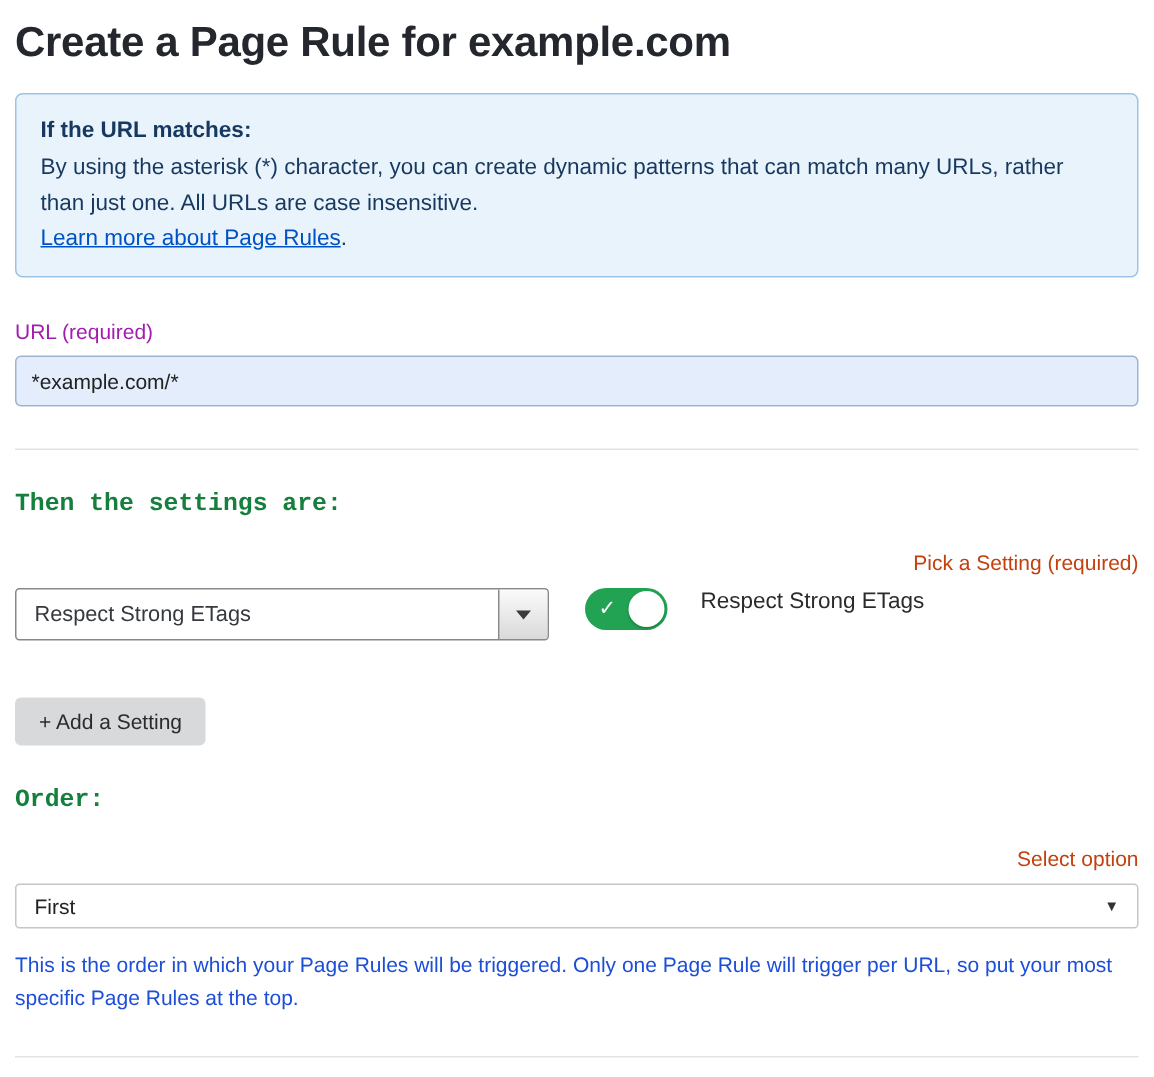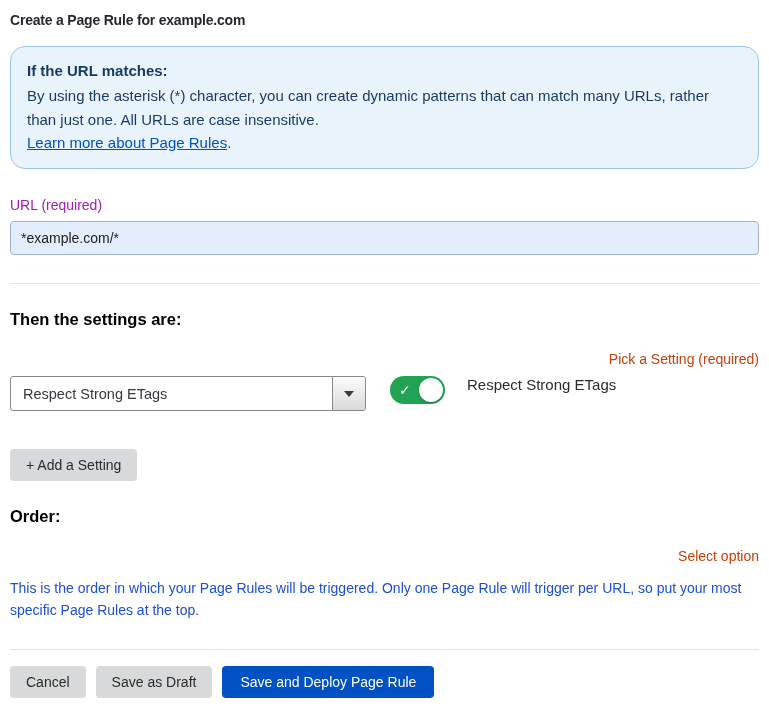--- a/index.html
+++ b/index.html
@@ -5,32 +5,32 @@
   * { box-sizing: border-box; margin: 0; padding: 0; }
   html, body { background: #ffffff; }
   body {
     width: 769px;
     min-height: 718px;
     font-family: "Liberation Sans", "DejaVu Sans", sans-serif;
     color: #2d2d2d;
     padding: 10px 10px 16px 10px;
   }
   h1[data-name="page-title"] {
-    font-size: 14px;
+    font-size: 28px;
     font-weight: 700;
     color: #24282e;
     letter-spacing: -0.2px;
     margin-top: 2px;
   }
   
   .info-box {
     margin-top: 18px;
     background: #e9f3fc;
     border: 1px solid #9cc4e6;
-    border-radius: 15px;
+    border-radius: 5px;
     padding: 12px 16px 14px 16px;
     color: #17395f;
     font-size: 15px;
     line-height: 1.55;
   }
   .info-heading { font-weight: 700; }
   .info-body { margin-top: 2px; max-width: 700px; }
   .info-link-row a {
     color: #0051c3;
     text-decoration: underline;
@@ -59,21 +59,22 @@
   hr.divider {
     border: none;
     border-top: 1px solid #e3e3e3;
     margin: 28px 0 0 0;
   }
   
   h2.section-heading {
     margin-top: 26px;
     font-size: 16.5px;
     font-weight: 700;
-    color: #000000;
+    color: #15803d;
+    font-family: Liberation Mono, monospace;
   }
   .sub-label {
     display: block;
     margin-top: 22px;
     font-size: 14px;
     color: #c2410c;
     text-align: right;
   }
   
   .setting-row {
@@ -241,20 +242,24 @@
     </div>
     <span class="toggle-label" data-name="toggle-label">Respect Strong ETags</span>
   </div>
 
   <button class="btn grey add-setting" data-name="add-setting-button">+ Add a Setting</button>
 
   <h2 class="section-heading" data-name="order-heading">Order:</h2>
 
   <label class="sub-label" data-name="order-label">Select option</label>
 
+  <div class="order-select" data-name="order-select">
+    <span data-name="order-select-value">First</span>
+    <span class="caret-small" data-name="chevron-down-icon">▼</span>
+  </div>
 
   <p class="help-text" data-name="order-help-text">This is the order in which your Page Rules will be triggered. Only one Page Rule will trigger per URL, so put your most specific Page Rules at the top.</p>
 
   <hr class="divider" data-name="divider">
 
   <div class="actions" data-name="footer-actions">
     <button class="btn grey" data-name="cancel-button">Cancel</button>
     <button class="btn grey" data-name="save-draft-button">Save as Draft</button>
     <button class="btn primary" data-name="save-deploy-button">Save and Deploy Page Rule</button>
   </div>

